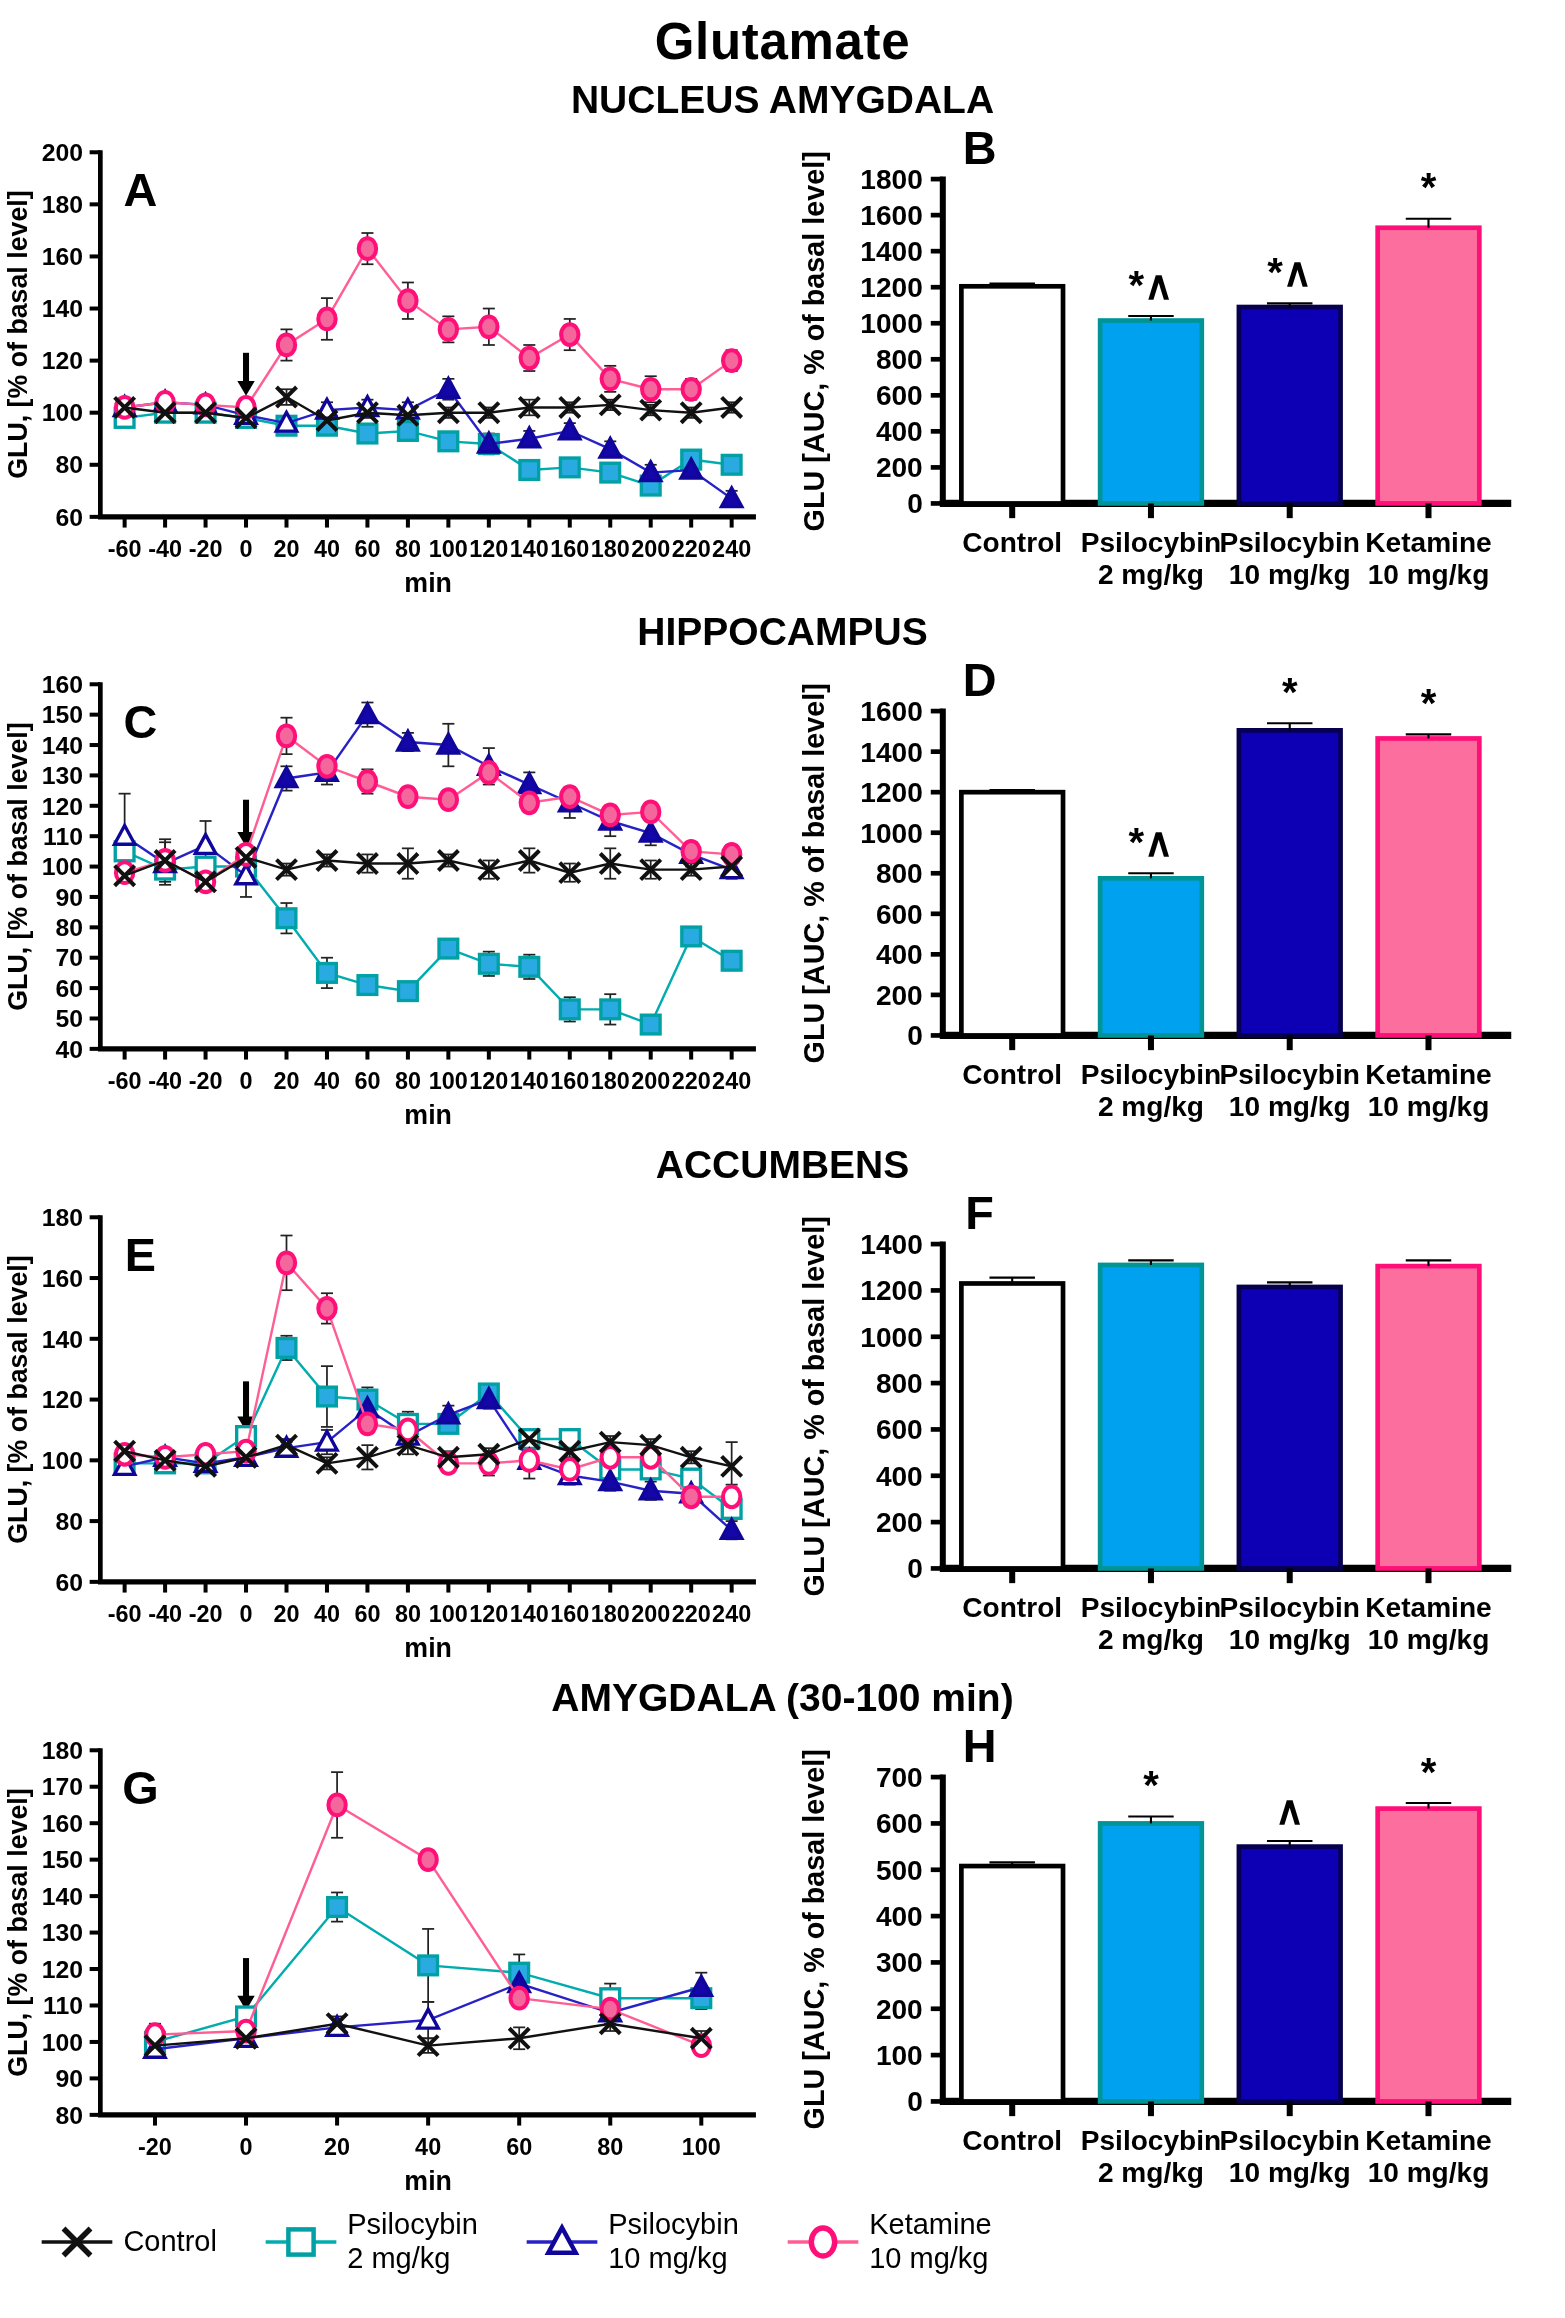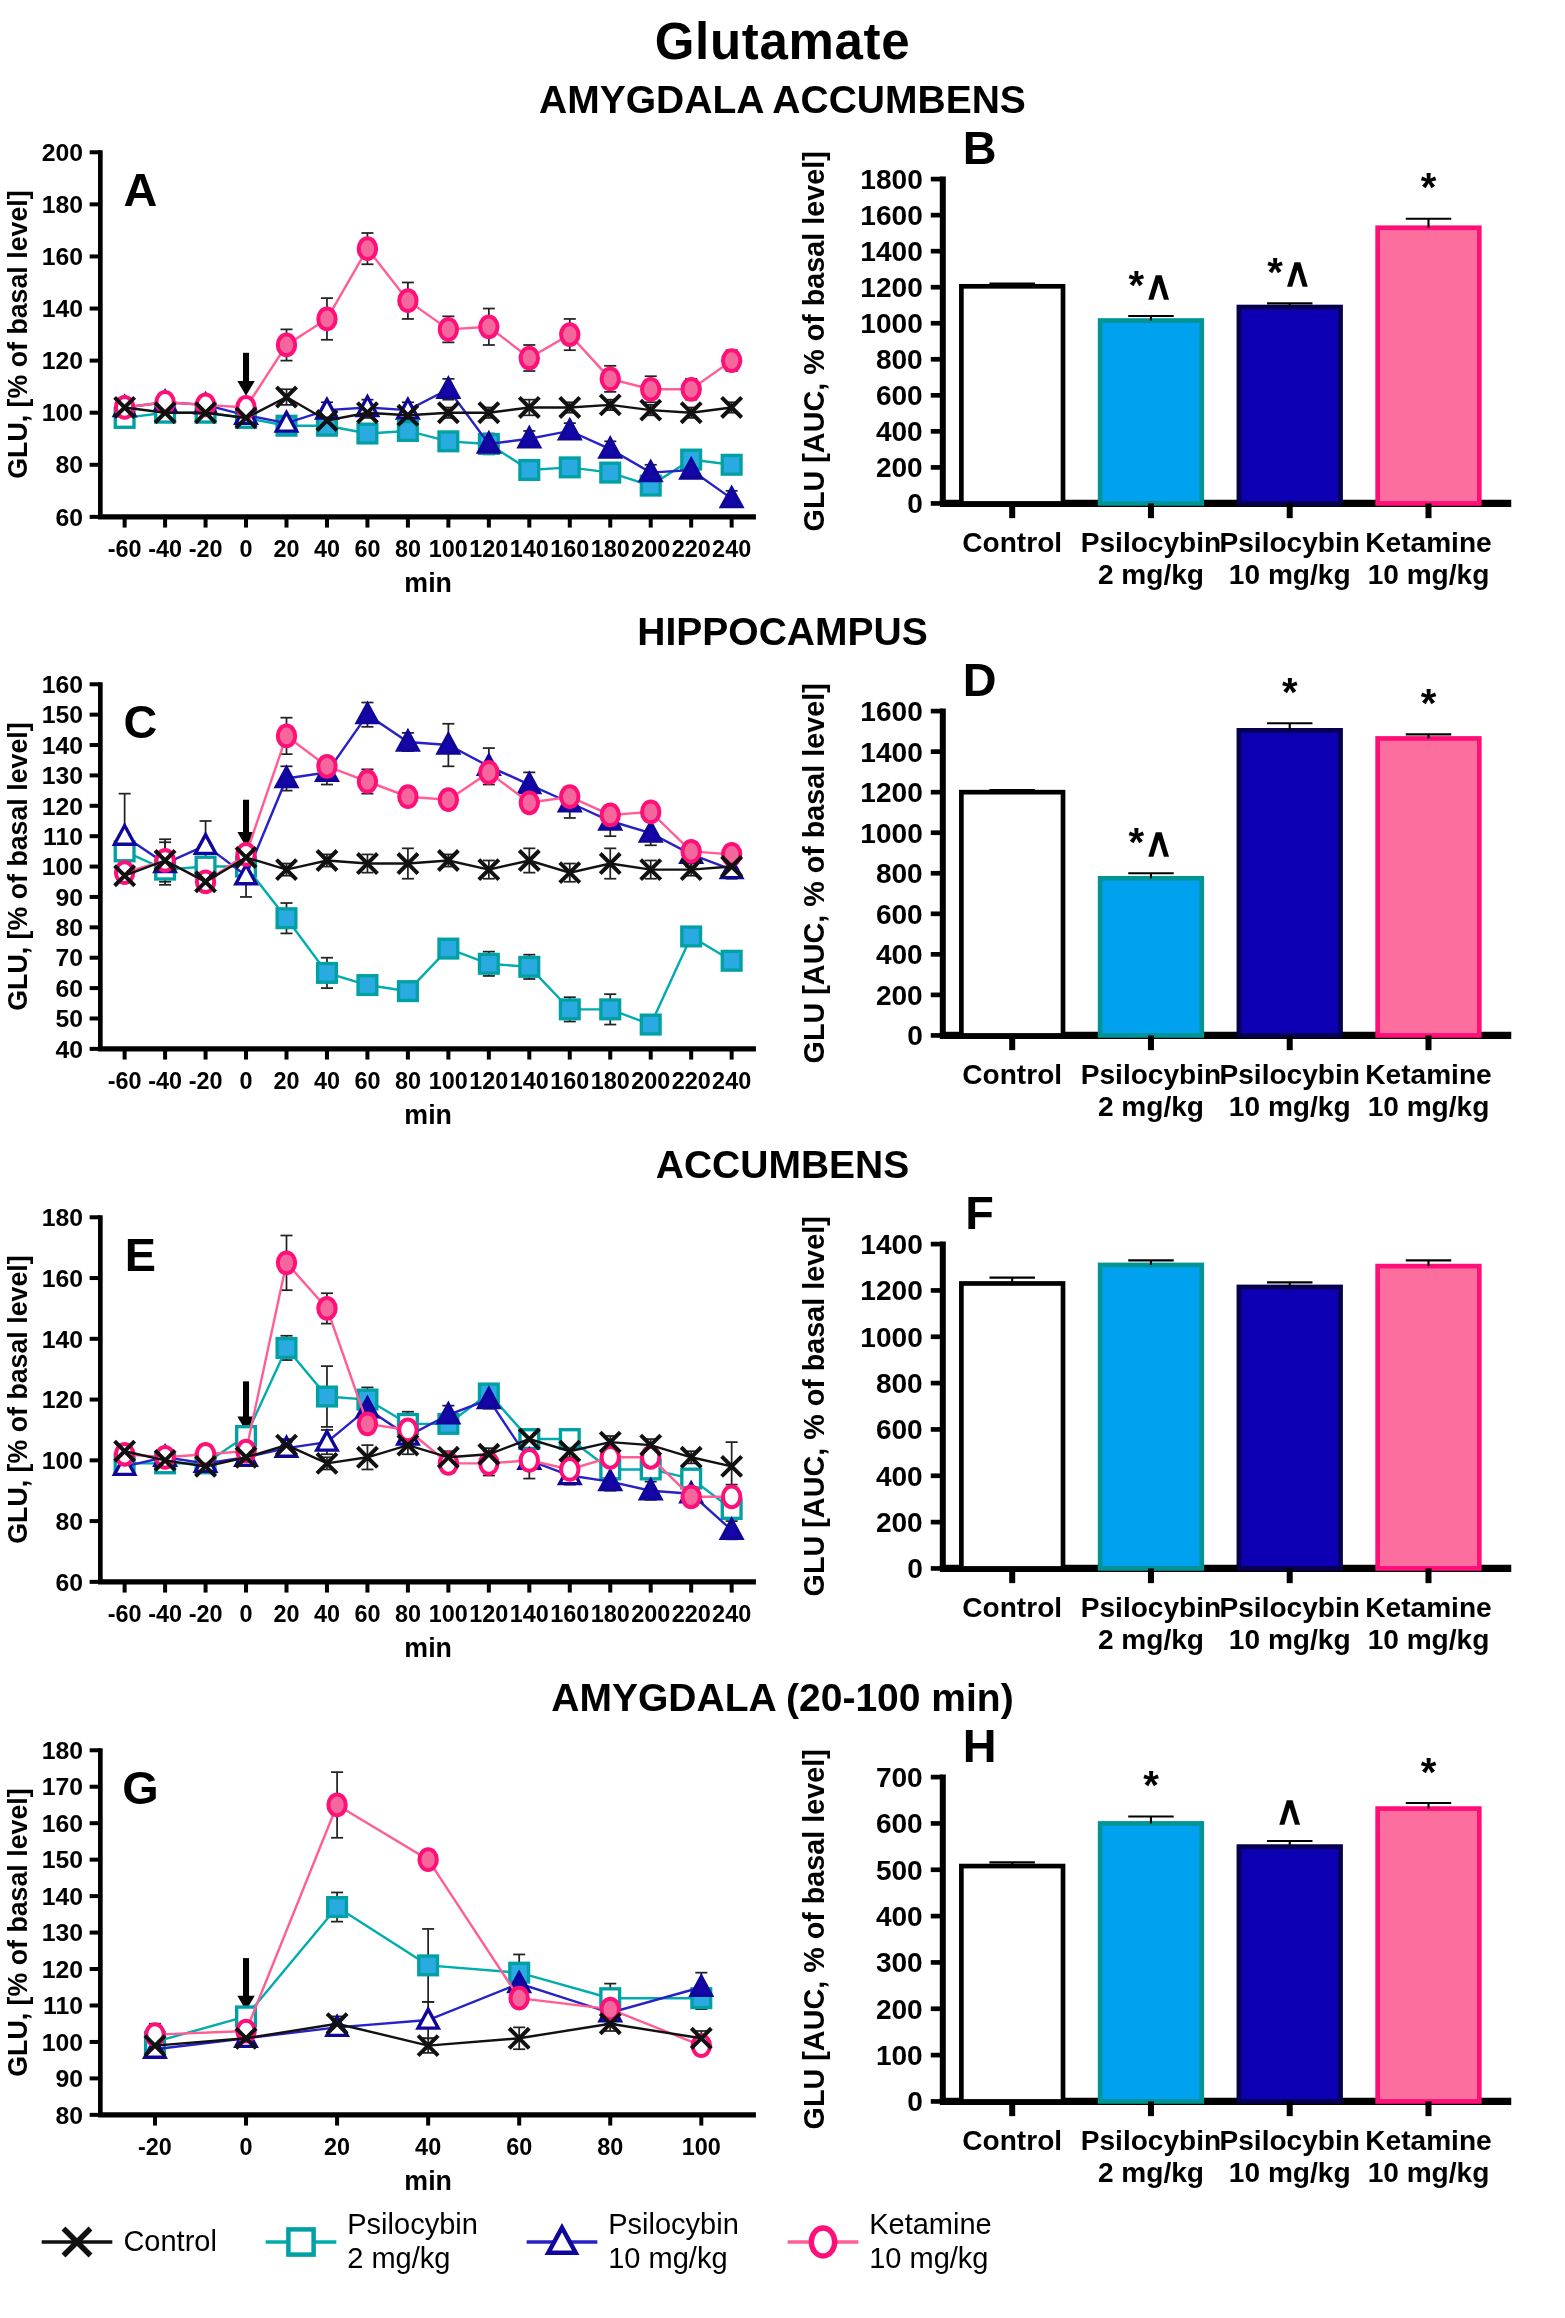--- a/index.html
+++ b/index.html
@@ -17,21 +17,21 @@
   .legend-item{display:flex;flex-direction:row;align-items:center;gap:9.4px;}
   .legend-label{font-size:29px;font-weight:normal;line-height:1.15;}
 </style>
 </head>
 <body>
 
 <main>
   <h1>Glutamate</h1>
 
   <section>
-    <h2>AMYGDALA ACCUMBENS</h2>
+    <h2>NUCLEUS AMYGDALA</h2>
     <div class="row">
       <figure class="line-fig">
         <svg width="776" height="482" viewBox="0 0 1160 720">
             <line x1="150" y1="42" x2="150" y2="590" stroke="#000" stroke-width="7"></line>
             <line x1="146.5" y1="590" x2="1130" y2="590" stroke="#000" stroke-width="8"></line>
             <line x1="134" y1="590" x2="150" y2="590" stroke="#000" stroke-width="6"></line>
             <text x="124" y="603" text-anchor="end" font-size="37" font-weight="bold" fill="#000">60</text>
             <line x1="134" y1="512.1428571428571" x2="150" y2="512.1428571428571" stroke="#000" stroke-width="6"></line>
             <text x="124" y="525.1428571428571" text-anchor="end" font-size="37" font-weight="bold" fill="#000">80</text>
             <line x1="134" y1="434.28571428571433" x2="150" y2="434.28571428571433" stroke="#000" stroke-width="6"></line>
@@ -1201,21 +1201,21 @@
             <line x1="956.25" y1="570" x2="956.25" y2="592" stroke="#000" stroke-width="9"></line>
             <text x="956.25" y="642" text-anchor="middle" font-size="42" font-weight="bold" fill="#000">Ketamine</text>
             <text x="956.25" y="690" text-anchor="middle" font-size="42" font-weight="bold" fill="#000">10 mg/kg</text>
             <text x="285" y="62" text-anchor="middle" font-size="70" font-weight="bold" fill="#000">F</text>
           </svg>
       </figure>
     </div>
   </section>
 
   <section>
-    <h2>AMYGDALA (20-100 min)</h2>
+    <h2>AMYGDALA (30-100 min)</h2>
     <div class="row">
       <figure class="line-fig">
         <svg width="776" height="482" viewBox="0 0 1160 720">
             <line x1="150" y1="42" x2="150" y2="590" stroke="#000" stroke-width="7"></line>
             <line x1="146.5" y1="590" x2="1130" y2="590" stroke="#000" stroke-width="8"></line>
             <line x1="134" y1="590" x2="150" y2="590" stroke="#000" stroke-width="6"></line>
             <text x="124" y="603" text-anchor="end" font-size="37" font-weight="bold" fill="#000">80</text>
             <line x1="134" y1="535.5" x2="150" y2="535.5" stroke="#000" stroke-width="6"></line>
             <text x="124" y="548.5" text-anchor="end" font-size="37" font-weight="bold" fill="#000">90</text>
             <line x1="134" y1="481" x2="150" y2="481" stroke="#000" stroke-width="6"></line>

